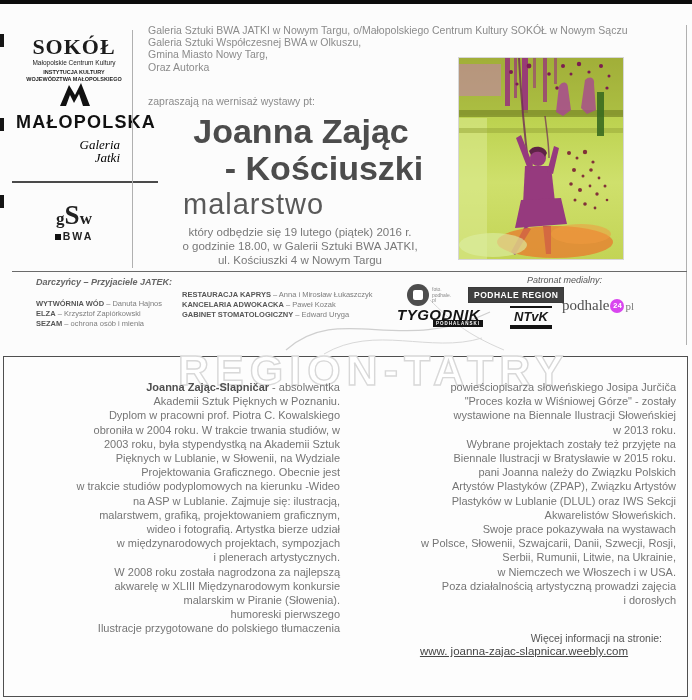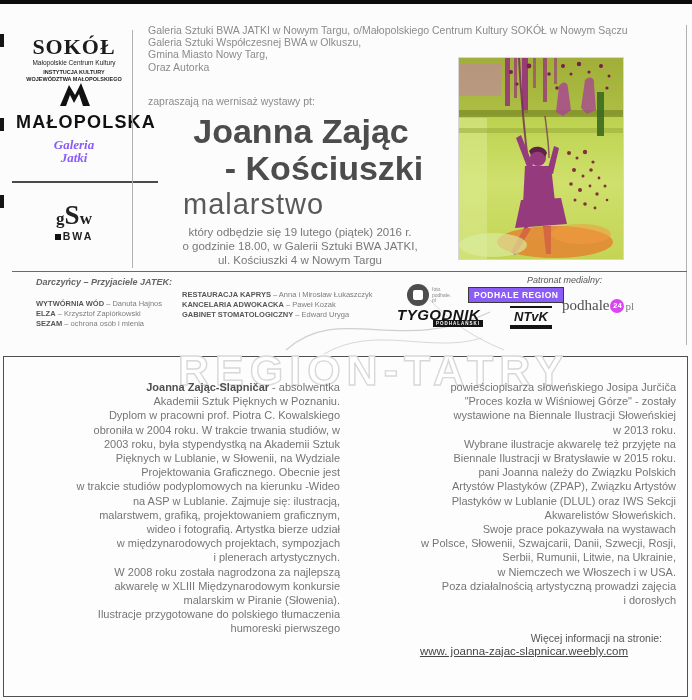--- a/index.html
+++ b/index.html
@@ -12,22 +12,22 @@
   .tick{left:0;width:4px;height:13px;background:#151515;}
 
   
   .sokol{left:16px;top:36px;width:116px;text-align:center;color:#1c1c1c;}
   .sokol-title{font-family:"Liberation Serif", serif;font-weight:bold;font-size:22px;line-height:22px;letter-spacing:1px;}
   .sokol-sub1{font-size:6.5px;line-height:8px;margin-top:1px;color:#222;}
   .sokol-sub2{font-size:5.5px;font-weight:bold;line-height:7px;margin-top:2px;}
   .sokol-sub3{font-size:5.5px;font-weight:bold;line-height:7px;}
   .malopolska{left:16px;top:82px;width:116px;text-align:center;color:#111;}
   .malo-label{font-size:18px;font-weight:bold;letter-spacing:1.2px;margin-top:1px;}
-  .jatki{left:28px;top:138px;width:92px;text-align:center;font-family:"Liberation Serif", serif;
-         font-style:italic;color:#8b5cf6;font-size:13px;line-height:13px;font-weight:bold;}
+  .jatki{left:28px;top:138px;width:92px;text-align:right;font-family:"Liberation Serif", serif;
+         font-style:italic;color:#000000;font-size:13px;line-height:13px;font-weight:normal;}
   .bwa{left:28px;top:203px;width:92px;text-align:center;color:#222;}
   .bwa-gsw{font-family:"Liberation Serif", serif;line-height:24px;}
   .bwa-g,.bwa-w{font-size:17px;font-weight:bold;}
   .bwa-s{font-size:27px;font-weight:bold;}
   .bwa-row{font-size:10.5px;font-weight:bold;letter-spacing:2px;line-height:11px;}
   .bwa-sq{display:inline-block;width:6px;height:6px;background:#111;margin-right:2px;}
 
   
   .vline-left{left:132px;top:30px;width:1px;height:238px;background:#b0b0b0;}
   .vline-right{left:686px;top:25px;width:1px;height:320px;background:#b0b0b0;}
@@ -51,21 +51,21 @@
   .sp-col b{color:#565656;}
   .sp-col1{left:36px;top:299px;}
   .sp-col2{left:182px;top:290px;}
 
   
   .patronat{left:527px;top:275px;font-size:9px;font-style:italic;color:#555;}
   .fotop{left:407px;top:284px;display:flex;align-items:flex-start;}
   .fotop-circle{width:22px;height:22px;border-radius:50%;background:#4d4d4d;position:relative;flex:0 0 auto;}
   .fotop-sq{position:absolute;left:6px;top:6px;width:10px;height:10px;background:#fff;border-radius:2px;}
   .fotop-txt{margin-left:3px;font-size:5px;line-height:5.5px;color:#8a8a8a;padding-top:3px;}
-  .pregion{left:468px;top:287px;background:#8b5cf6;color:#fff;font-size:8.5px;font-weight:bold;
+  .pregion{left:468px;top:287px;background:#404040;color:#fff;font-size:8.5px;font-weight:bold;
            letter-spacing:0.5px;padding:2px 5px;border:1px solid #3a3a3a;}
   .tygodnik{left:397px;top:306px;font-size:15px;font-weight:bold;font-style:italic;color:#141414;letter-spacing:0.5px;}
   .tygodnik-sub{position:absolute;left:36px;top:14px;background:#141414;color:#fff;font-size:4.5px;
                 font-style:normal;letter-spacing:1px;padding:1px 3px;}
   .ntvk{left:510px;top:306px;width:42px;text-align:center;border-top:2px solid #141414;
         border-bottom:4px solid #141414;font-size:13px;font-weight:bold;font-style:italic;color:#1a1a1a;padding:1px 0 1px 0;}
   .p24{left:562px;top:297px;font-family:"Liberation Serif", serif;color:#4f4f4f;font-size:15px;}
   .p24-badge{display:inline-block;width:14px;height:14px;border-radius:50%;background:#d946ef;color:#fff;
              font-family:Liberation Mono, monospace;font-size:7.5px;font-weight:bold;line-height:14px;
              text-align:center;vertical-align:2px;margin:0 1px;}
@@ -285,31 +285,31 @@
         <div class="bio-line">Projektowania Graficznego. Obecnie jest</div>
         <div class="bio-line">w trakcie studiów podyplomowych na kierunku -Wideo</div>
         <div class="bio-line">na ASP w Lublanie. Zajmuje się: ilustracją,</div>
         <div class="bio-line">malarstwem, grafiką, projektowaniem graficznym,</div>
         <div class="bio-line">wideo i fotografią. Artystka bierze udział</div>
         <div class="bio-line">w międzynarodowych projektach, sympozjach</div>
         <div class="bio-line">i plenerach artystycznych.</div>
         <div class="bio-line">W  2008 roku została nagrodzona za najlepszą</div>
         <div class="bio-line">akwarelę w XLIII Międzynarodowym konkursie</div>
         <div class="bio-line">malarskim w  Piranie (Słowenia).</div>
+        <div class="bio-line">humoreski pierwszego</div>
         <div class="bio-line">Ilustracje przygotowane do polskiego tłumaczenia</div>
-        <div class="bio-line">humoreski pierwszego</div>
       </div>
   </div>
 
   <div class="abs bio bio-right">
       <div class="bio-line">powieściopisarza słoweńskiego Josipa Jurčiča</div>
       <div class="bio-line">"Proces kozła w  Wiśniowej Górze" - zostały</div>
       <div class="bio-line">wystawione na Biennale Ilustracji Słoweńskiej</div>
       <div class="bio-line">w 2013 roku.</div>
-      <div class="bio-line">Wybrane ilustracje akwarelę też przyjęte na</div>
+      <div class="bio-line">Wybrane projektach zostały też przyjęte na</div>
       <div class="bio-line">Biennale Ilustracji w Bratysławie w 2015 roku.</div>
       <div class="bio-line">pani Joanna należy do Związku Polskich</div>
       <div class="bio-line">Artystów Plastyków (ZPAP), Związku Artystów</div>
       <div class="bio-line">Plastyków w Lublanie (DLUL) oraz IWS Sekcji</div>
       <div class="bio-line">Akwarelistów Słoweńskich.</div>
       <div class="bio-line">Swoje prace pokazywała na wystawach</div>
       <div class="bio-line">w Polsce, Słowenii, Szwajcarii, Danii, Szwecji, Rosji,</div>
       <div class="bio-line">Serbii, Rumunii, Litwie, na Ukrainie,</div>
       <div class="bio-line">w Niemczech we Włoszech i w USA.</div>
       <div class="bio-line">Poza działalnością artystyczną prowadzi zajęcia</div>

